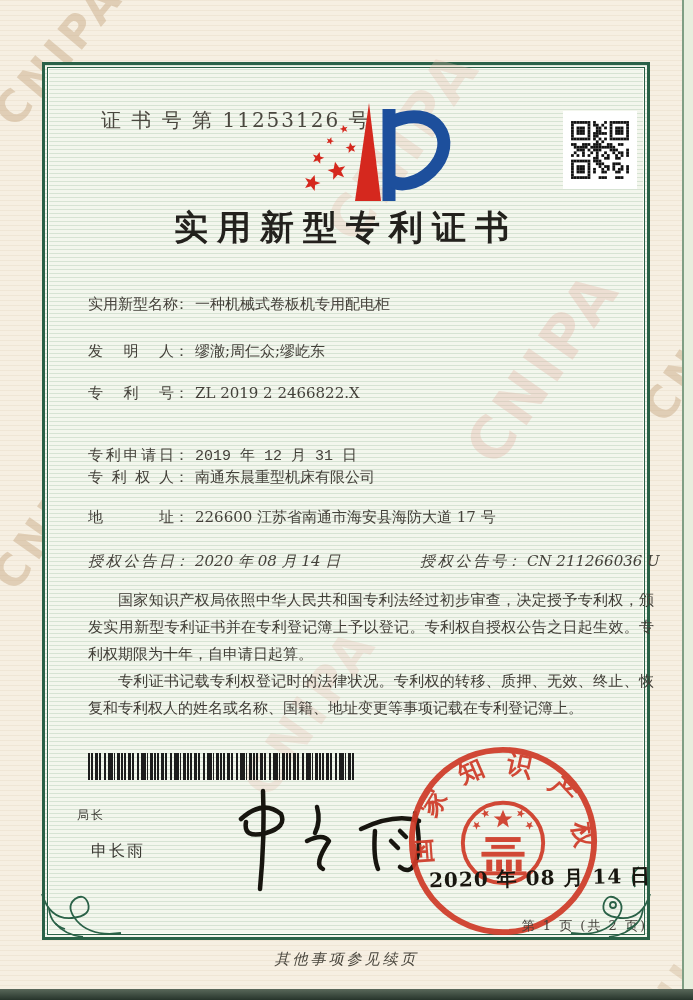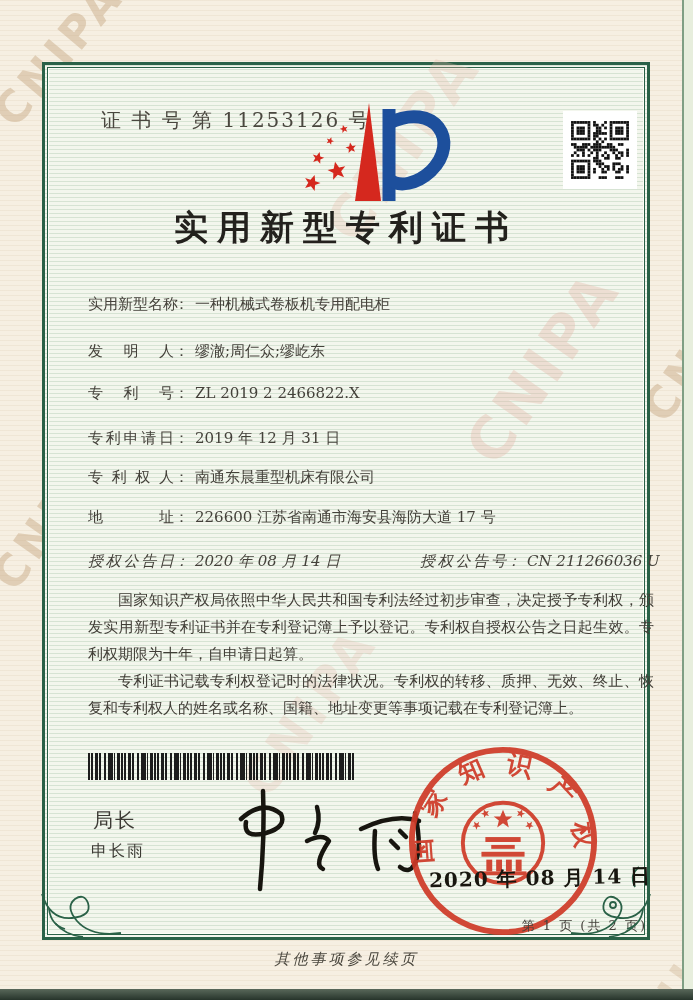--- a/index.html
+++ b/index.html
@@ -54,21 +54,21 @@
   .field-row{position:absolute;left:43px;font-size:15px;white-space:nowrap;color:#44413a;}
   .f-label{display:inline-block;width:86px;text-align:justify;text-align-last:justify;}
   .f-colon{margin-right:6px;}
   .grant-second{position:absolute;left:332px;top:0;}
   .paras{
     position:absolute;left:43px;top:522px;width:566px;
     font-size:15px;line-height:27px;text-align:justify;color:#403d36;
   }
   .paras p{margin:0;text-indent:2em;}
   .barcode{position:absolute;left:43px;top:688px;width:268px;height:27px;}
-  .commissioner-title{position:absolute;left:48px;top:742px;font-size:20px;letter-spacing:2px;}
+  .commissioner-title{position:absolute;left:32px;top:742px;font-size:12px;letter-spacing:2px;}
   .commissioner-name{position:absolute;left:46px;top:776px;font-size:16px;letter-spacing:2px;}
   .signature{position:absolute;left:148px;top:714px;width:260px;height:120px;}
   .seal{position:absolute;left:360px;top:678px;width:196px;height:196px;opacity:.92;}
   .seal-date{
     position:absolute;left:384px;top:800px;width:210px;
     font-size:20px;font-weight:bold;color:#18160f;
     letter-spacing:1px;transform:rotate(-1.2deg);z-index:4;white-space:nowrap;
   }
   .page-indicator{
     position:absolute;left:0;top:852px;width:100%;
@@ -355,21 +355,21 @@
 
       <div class="field-row" style="top:230px;">
         <span class="f-label">实用新型名称</span><span class="f-colon">：</span><span>一种机械式卷板机专用配电柜</span>
       </div>
       <div class="field-row" style="top:277px;">
         <span class="f-label">发明人</span><span class="f-colon">：</span><span>缪澈;周仁众;缪屹东</span>
       </div>
       <div class="field-row" style="top:319px;">
         <span class="f-label">专利号</span><span class="f-colon">：</span><span>ZL 2019 2 2466822.X</span>
       </div>
-      <div class="field-row" style="top:364px;">
+      <div class="field-row" style="top:381px;font-family:Liberation Mono, monospace;">
         <span class="f-label">专利申请日</span><span class="f-colon">：</span><span>2019 年 12 月 31 日</span>
       </div>
       <div class="field-row" style="top:403px;">
         <span class="f-label">专利权人</span><span class="f-colon">：</span><span>南通东晨重型机床有限公司</span>
       </div>
       <div class="field-row" style="top:443px;">
         <span class="f-label">地址</span><span class="f-colon">：</span><span>226600 江苏省南通市海安县海防大道 17 号</span>
       </div>
 
       <div class="field-row" style="top:487px;width:566px;font-style:italic;">

